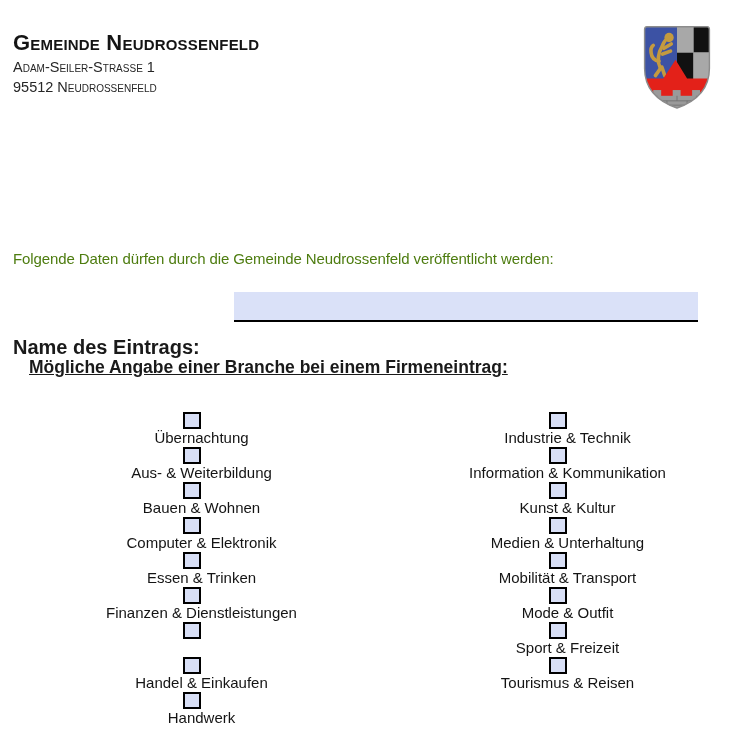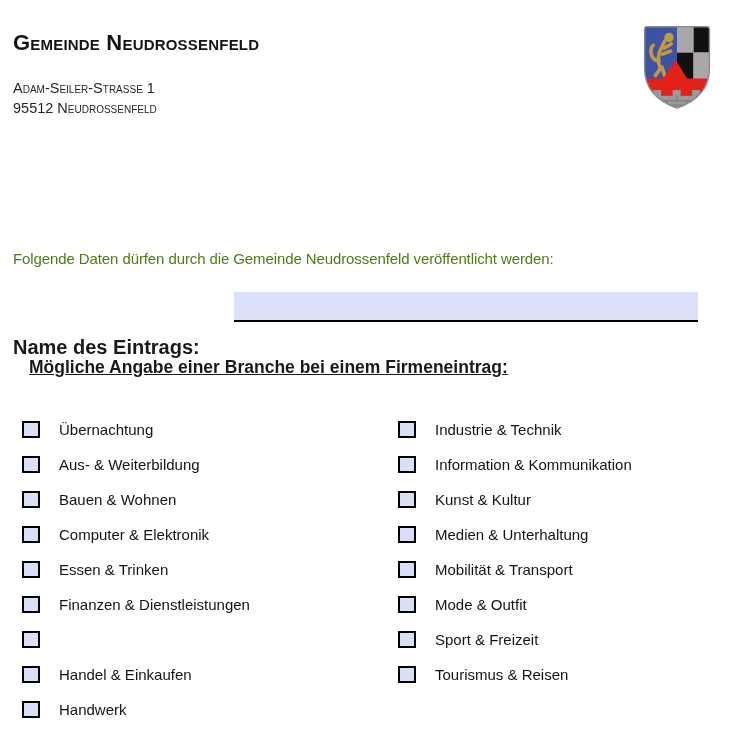--- a/index.html
+++ b/index.html
@@ -3,21 +3,21 @@
 <meta charset="utf-8">
 <style>
   html,body{margin:0;padding:0;background:#fff;}
   body{width:733px;height:733px;position:relative;overflow:hidden;
        font-family:"Liberation Sans",sans-serif;color:#1a1a1a;}
   .page{position:absolute;inset:0;background:#ffffff;}
 
   
   .org-block{position:absolute;left:13px;top:30px;}
   .org-name{font-weight:bold;font-size:22px;font-variant:small-caps;letter-spacing:.2px;color:#141414;text-align:center;}
-  .org-addr{font-size:14.5px;font-variant:small-caps;margin-top:22px;line-height:20px;color:#262626;}
+  .org-addr{font-size:14.5px;font-variant:small-caps;margin-top:1px;line-height:20px;color:#262626;}
 
   
   .wappen{position:absolute;left:641px;top:22px;width:72px;height:90px;}
 
   
   .title-block{position:absolute;left:0;top:124px;width:733px;text-align:center;
                font-weight:bold;font-size:17.5px;line-height:28px;color:#161616;}
 
   
   .intro{position:absolute;left:13px;top:250px;font-size:15px;color:#4d7c0f;letter-spacing:-.1px;}
@@ -27,21 +27,21 @@
   .name-input{position:absolute;left:234px;top:292px;width:464px;height:30px;
               background:#DAE1F8;border:none;border-bottom:2px solid #000;
               font-family:"Liberation Sans",sans-serif;font-size:16px;padding:0 6px;
               box-sizing:border-box;outline:none;border-radius:0;}
 
   
   .branch-heading{position:absolute;left:29px;top:357px;font-weight:bold;font-size:17.5px;text-decoration:underline;}
   .col{position:absolute;top:412px;}
   .col-left{left:22px;width:340px;}
   .col-right{left:398px;width:320px;}
-  .cb-row{display:flex;align-items:center;height:35px;}
+  .cb-row{display:flex;align-items:center;height:35px;flex-direction:column;}
   .cb{width:14px;height:13px;background:#D8DFF6;border:2px solid #000;
       display:inline-block;flex:0 0 auto;cursor:pointer;}
   .cb-label{margin-left:19px;font-size:15px;color:#141414;white-space:nowrap;}
 </style>
 </head>
 <body>
 
 <div class="page">
 
   <div class="org-block">

